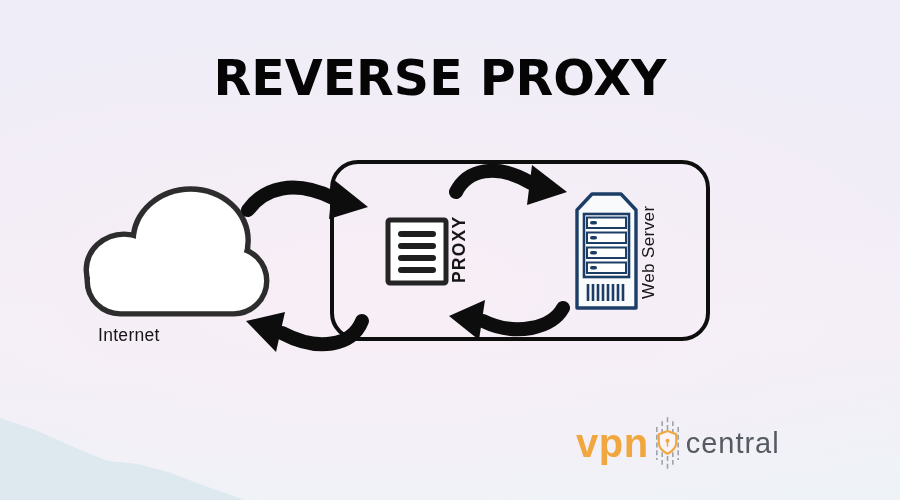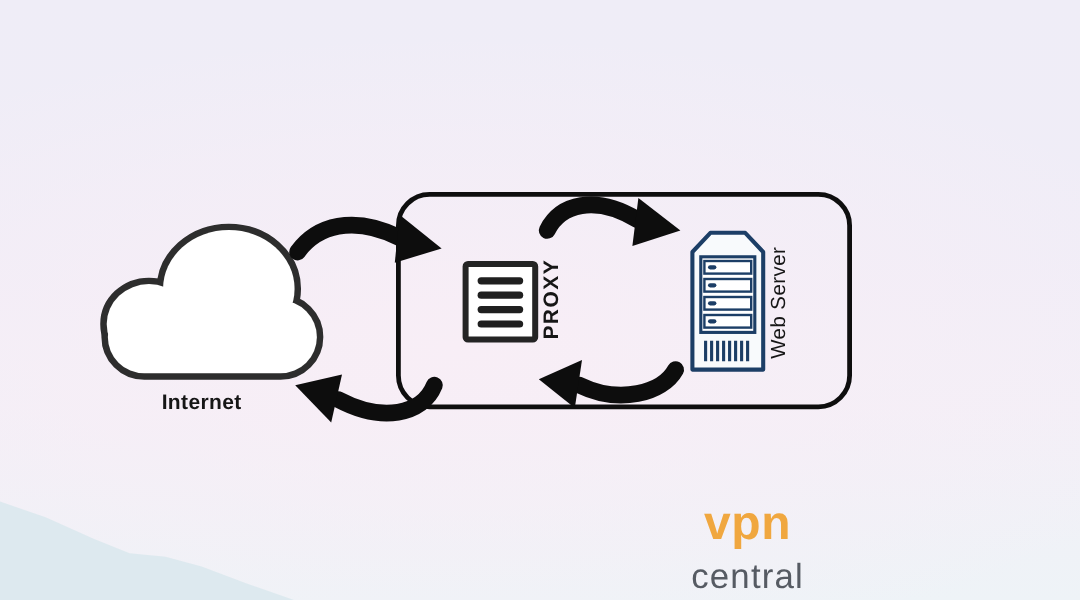--- a/index.html
+++ b/index.html
@@ -19,58 +19,59 @@
   .bg-svg,.arrow-svg{position:absolute;left:0;top:0;width:900px;height:500px;pointer-events:none;}
   .title{
     position:absolute;top:50px;left:0;width:880px;text-align:center;
     font-family:"DejaVu Sans","Liberation Sans",sans-serif;
     font-weight:800;font-size:49px;letter-spacing:0px;color:#050505;
   }
   .cloud-svg{position:absolute;left:78px;top:180px;width:196px;height:137px;}
   .cloud-stroke{fill:none;stroke:var(--cloud-stroke);stroke-width:11;}
   .cloud-fill{fill:#ffffff;stroke:none;}
   .internet-label{
-    position:absolute;left:98px;top:325px;width:140px;text-align:center;
-    font-size:17.5px;font-weight:700;color:var(--label);letter-spacing:.3px;
+    position:absolute;left:98px;top:325px;width:140px;
+    font-size:17.5px;font-weight:400;color:var(--label);letter-spacing:.3px;
   }
   .proxy-box{
     position:absolute;left:330px;top:160px;width:380px;height:181px;
     border:4.5px solid var(--box-border);border-radius:28px;background:transparent;
   }
   .proxy-icon-svg{position:absolute;left:384px;top:216px;width:66px;height:71px;}
   .server-icon-svg{position:absolute;left:574px;top:191px;width:66px;height:120px;}
   .vlabel{
     position:absolute;writing-mode:vertical-rl;transform:rotate(180deg);
     color:var(--label);display:flex;align-items:center;justify-content:center;
   }
   .proxy-label{left:449px;top:211px;height:76px;font-size:17.5px;font-weight:700;letter-spacing:1.2px;}
   .server-label{left:639px;top:196px;height:112px;font-size:17px;font-weight:500;letter-spacing:.4px;}
   .arrow-path{fill:none;stroke:var(--arrow);stroke-width:14;stroke-linecap:round;}
   .arrow-head{fill:var(--arrow);stroke:none;}
   .logo{
     position:absolute;left:576px;top:414px;height:58px;
-    display:flex;align-items:center;gap:3px;flex-direction:column;
+    display:flex;align-items:center;gap:3px;
   }
   .logo-vpn{font-size:40px;font-weight:700;color:var(--logo-orange);letter-spacing:.5px;}
   .logo-central{font-size:29px;font-weight:300;color:var(--logo-gray);letter-spacing:1px;}
   .logo-icon-svg{width:31px;height:57px;}
   .logo-line{stroke:#9aa0a8;stroke-width:1.6;stroke-dasharray:5 3;}
   .logo-shield{fill:#faf4f8;stroke:var(--logo-orange);stroke-width:2.2;stroke-linejoin:round;}
   .logo-keyhole{fill:var(--logo-orange);}
   .mountain{fill:var(--mountain);opacity:.92;}
 </style>
 </head>
 <body>
 
 <div class="stage">
 
   <svg class="bg-svg" viewBox="0 0 900 500" preserveAspectRatio="none">
     <path class="mountain" d="M0 418 L38 431 L78 449 L108 461 L138 464 L168 472 L205 486 L245 500 L0 500 Z"></path>
   </svg>
 
+  <h1 class="title">REVERSE PROXY</h1>
 
   <svg class="cloud-svg" viewBox="0 0 200 140">
     <ellipse class="cloud-stroke" cx="47" cy="92" rx="36" ry="34"></ellipse>
     <ellipse class="cloud-stroke" cx="115" cy="62" rx="56" ry="50"></ellipse>
     <rect class="cloud-stroke" x="12" y="72" width="178" height="62" rx="31"></rect>
     <ellipse class="cloud-fill" cx="47" cy="92" rx="36" ry="34"></ellipse>
     <ellipse class="cloud-fill" cx="115" cy="62" rx="56" ry="50"></ellipse>
     <rect class="cloud-fill" x="12" y="72" width="178" height="62" rx="31"></rect>
   </svg>
   <div class="internet-label">Internet</div>

